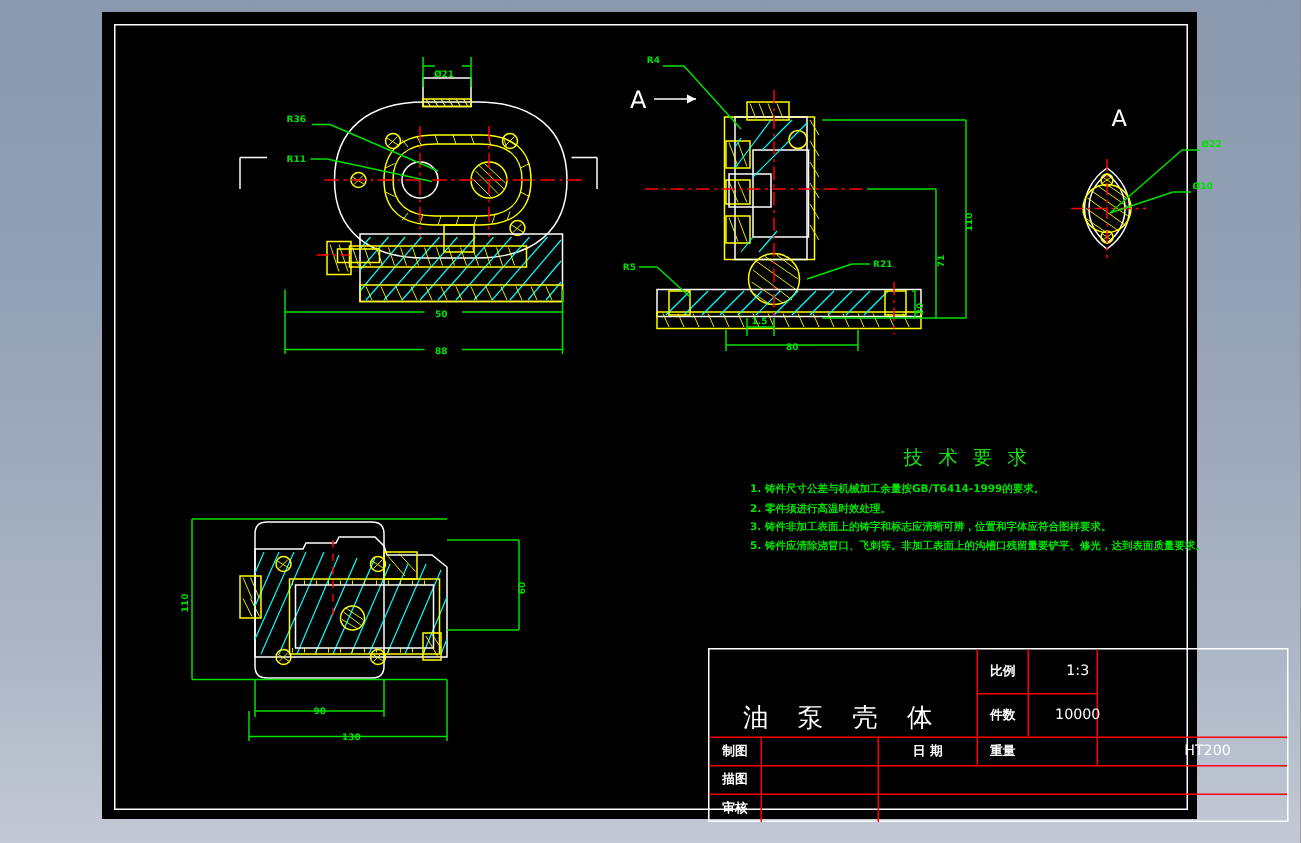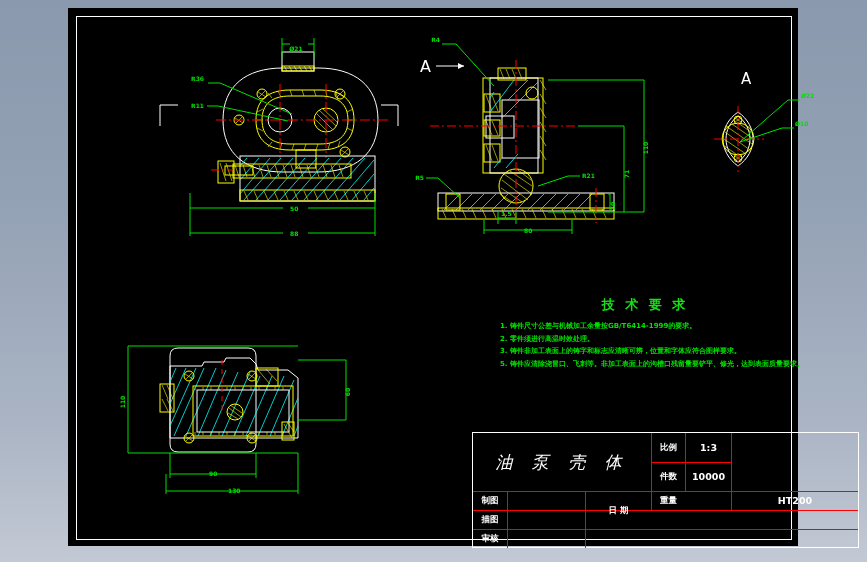--- a/index.html
+++ b/index.html
@@ -20,41 +20,41 @@
     border:1px solid #ffffff;
   }
   .cad{position:absolute;}
   svg{display:block;overflow:visible;}
 
   
   #tech{
     position:absolute;left:432px;top:288px;width:290px;color:#00e000;
   }
   #tech .tt{
-    text-align:center;font-size:13px;font-weight:bold;letter-spacing:3px;
+    text-align:center;font-size:13px;font-weight:normal;letter-spacing:3px;
     color:#15e015;margin-bottom:6px;font-family:"DejaVu Sans",sans-serif;
   }
   #tech .tl{
     font-size:7px;line-height:12.5px;color:#00e000;font-weight:bold;
     white-space:nowrap;font-family:"DejaVu Sans",sans-serif;
   }
 
   
   #titleblock{
     position:absolute;left:404px;top:424px;width:387px;height:116px;
     border:1px solid #ffffff;box-sizing:border-box;
   }
   #titleblock .vl,#titleblock .hl{position:absolute;background:#ff0000;}
   #titleblock .vl{width:1px;}
   #titleblock .hl{height:1px;}
   .tbtxt{position:absolute;color:#ffffff;font-family:"DejaVu Sans",sans-serif;
     display:flex;align-items:center;justify-content:center;text-align:center;}
   #tb-name{font-size:17px;letter-spacing:7px;font-weight:normal;}
   .tbsm{font-size:8.5px;font-weight:bold;}
-  .tbmd{font-size:9.5px;font-weight:bold;}
+  .tbmd{font-size:9.5px;font-weight:normal;margin-left:10px;}
 </style>
 </head>
 <body>
 
 <div id="page">
 
   <div id="sheet">
     <div id="innerframe"></div>
 
     <div class="cad" style="left:0;top:0;">
@@ -567,36 +567,36 @@
       <div class="hl" style="left:0;top:77px;width:385px;"></div>
       <div class="hl" style="left:0;top:96px;width:385px;"></div>
       <div class="hl" style="left:178px;top:29px;width:80px;"></div>
 
       <div class="vl" style="left:34px;top:58px;height:57px;"></div>
       <div class="vl" style="left:112px;top:58px;height:57px;"></div>
       <div class="vl" style="left:178px;top:0;height:77px;"></div>
       <div class="vl" style="left:212px;top:0;height:58px;"></div>
       <div class="vl" style="left:258px;top:0;height:77px;"></div>
 
-      <div class="tbtxt" id="tb-name" style="left:0;top:0;width:178px;height:58px;font-style:italic;">油 泵 壳 体</div>
+      <div class="tbtxt" id="tb-name" style="left:0;top:16px;width:178px;height:58px;">油 泵 壳 体</div>
 
       <div class="tbtxt tbsm" style="left:179px;top:0;width:33px;height:29px;">比例</div>
       <div class="tbtxt tbmd" style="left:213px;top:0;width:45px;height:29px;">1:3</div>
       <div class="tbtxt tbsm" style="left:179px;top:29px;width:33px;height:29px;">件数</div>
       <div class="tbtxt tbmd" style="left:213px;top:29px;width:45px;height:29px;">10000</div>
       <div class="tbtxt tbsm" style="left:179px;top:58px;width:33px;height:19px;">重量</div>
       <div class="tbtxt tbmd" style="left:213px;top:58px;width:45px;height:19px;"></div>
 
       <div class="tbtxt tbmd" style="left:259px;top:58px;width:126px;height:19px;">HT200</div>
 
       <div class="tbtxt tbsm" style="left:0;top:58px;width:34px;height:19px;text-align:right;">制图</div>
       <div class="tbtxt tbsm" style="left:0;top:77px;width:34px;height:19px;">描图</div>
       <div class="tbtxt tbsm" style="left:0;top:96px;width:34px;height:19px;">审核</div>
 
-      <div class="tbtxt tbsm" style="left:113px;top:68px;width:65px;height:19px;">日     期</div>
+      <div class="tbtxt tbsm" style="left:113px;top:58px;width:65px;height:19px;">日     期</div>
 
       <div class="tbtxt tbsm" style="left:35px;top:58px;width:77px;height:19px;"></div>
       <div class="tbtxt tbsm" style="left:35px;top:77px;width:77px;height:19px;"></div>
       <div class="tbtxt tbsm" style="left:35px;top:96px;width:77px;height:19px;"></div>
     </div>
 
   </div>
 </div>
 
 </body></html>

